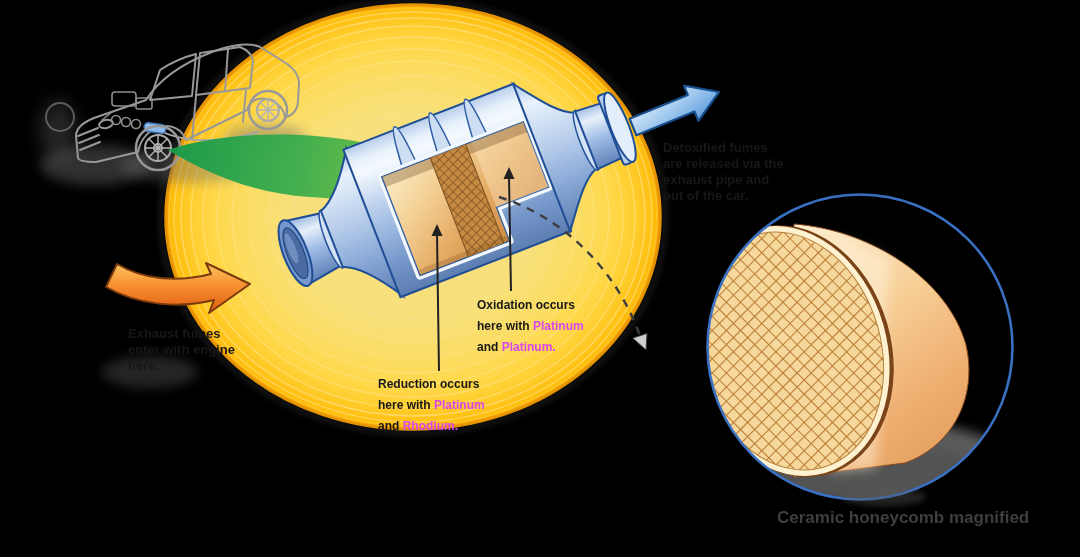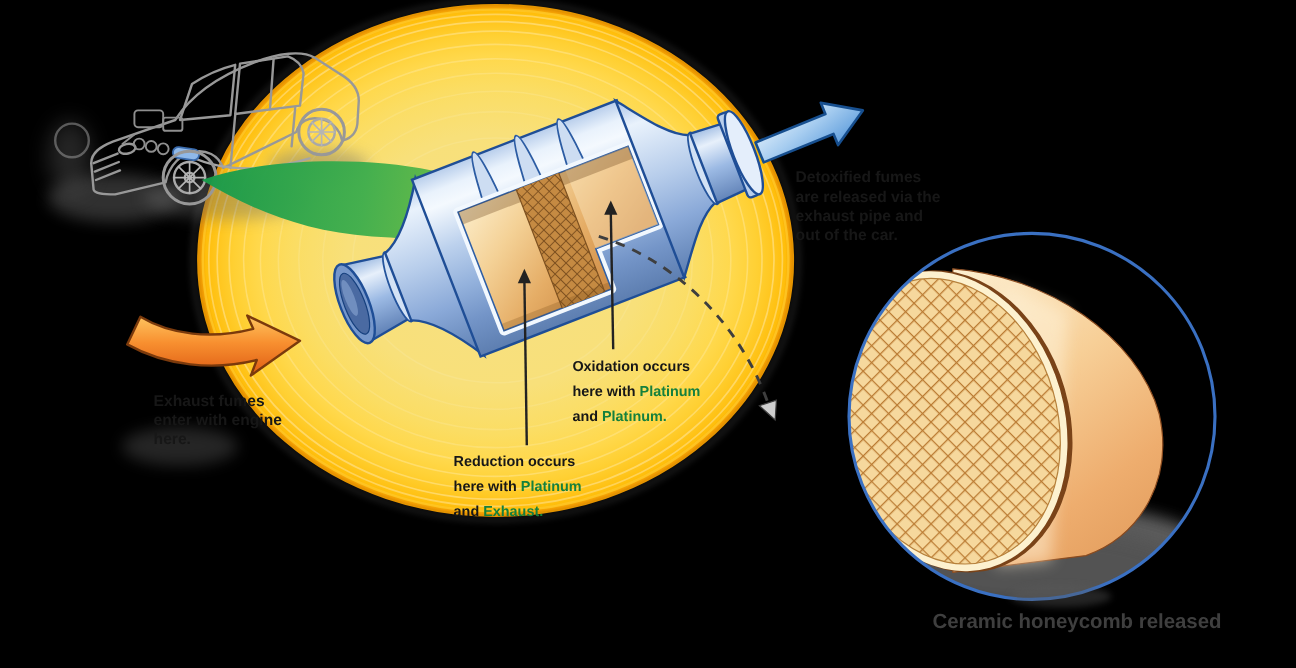--- a/index.html
+++ b/index.html
@@ -4,21 +4,21 @@
 <style>
   html,body{margin:0;padding:0;background:#000;}
   .stage{
     position:relative;width:1080px;height:557px;background:#000;overflow:hidden;
     font-family:"Liberation Sans",sans-serif;
   }
   .stage svg{position:absolute;left:0;top:0;}
   .lbl{position:absolute;font-weight:700;color:#171717;white-space:nowrap;}
   .lbl-sm{font-size:13px;line-height:16px;}
   .lbl-md{font-size:12px;line-height:21px;}
-  .metal{color:#15803d;font-weight:700;}
+  .metal{color:#d946ef;font-weight:700;}
   .caption{position:absolute;font-size:17px;font-weight:700;color:#3f3f3f;white-space:nowrap;}
 </style>
 </head>
 <body>
 
 <div class="stage">
 
 <svg width="1080" height="557" viewBox="0 0 1080 557">
   <defs>
     <filter id="blurS" x="-50%" y="-50%" width="200%" height="200%">
@@ -253,18 +253,18 @@
 
   <div class="lbl lbl-md" style="left:477px;top:295px;">
     <div>Oxidation occurs</div>
     <div><span>here with </span><span class="metal">Platinum</span></div>
     <div><span>and </span><span class="metal">Platinum.</span></div>
   </div>
 
   <div class="lbl lbl-md" style="left:378px;top:374px;">
     <div>Reduction occurs</div>
     <div><span>here with </span><span class="metal">Platinum</span></div>
-    <div><span>and </span><span class="metal">Exhaust.</span></div>
-  </div>
-
-  <div class="caption" style="left:777px;top:508px;">Ceramic honeycomb released</div>
+    <div><span>and </span><span class="metal">Rhodium.</span></div>
+  </div>
+
+  <div class="caption" style="left:777px;top:508px;">Ceramic honeycomb magnified</div>
 
 </div>
 
 </body></html>

